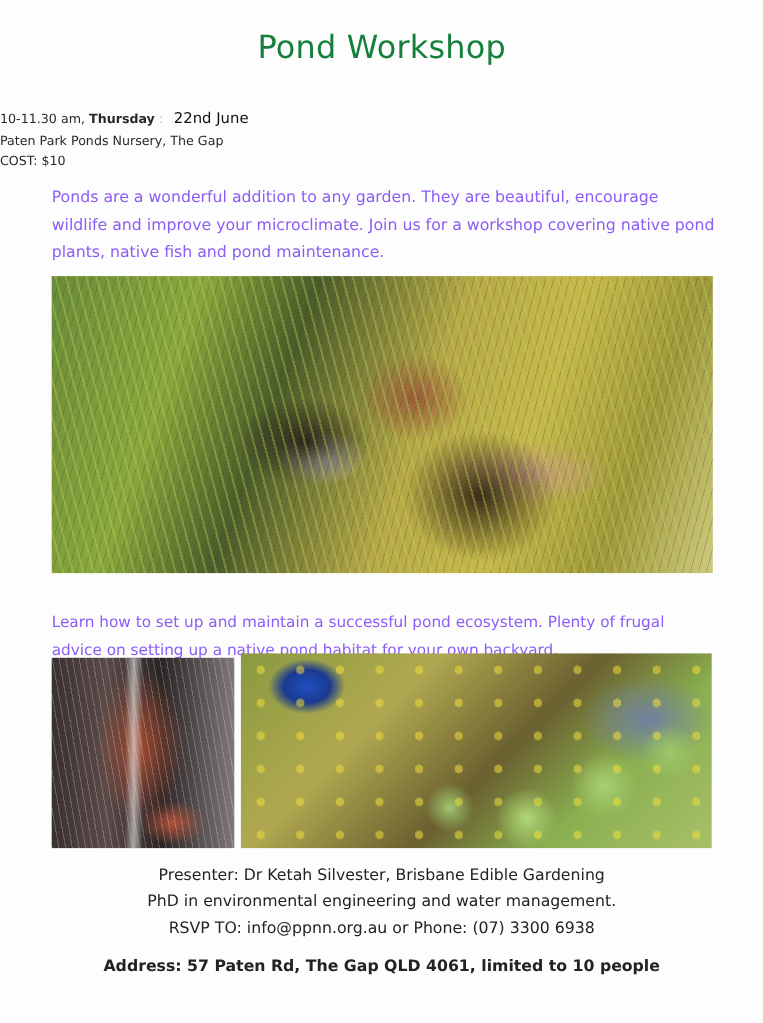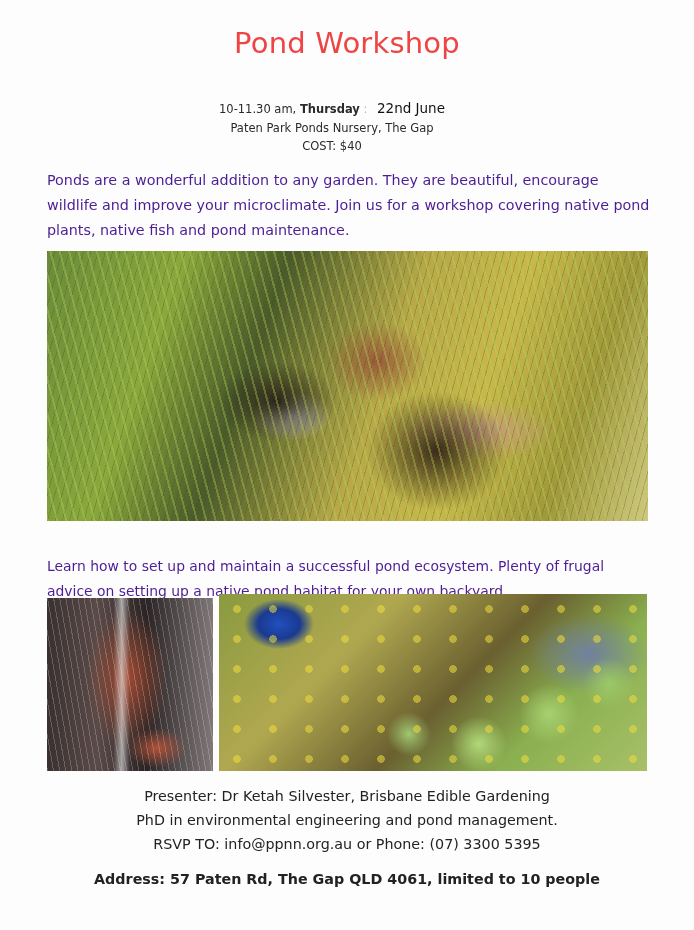--- a/index.html
+++ b/index.html
@@ -2,30 +2,30 @@
 <html><head>
 <meta charset="utf-8">
 <style>
   html, body { margin: 0; padding: 0; }
   body {
     width: 694px; height: 930px; background: #fdfdfd; position: relative; overflow: hidden;
     font-family: "DejaVu Sans", "Liberation Sans", sans-serif; color: #222;
   }
   .title {
     position: absolute; top: 26px; left: 0; width: 694px; text-align: center;
-    font-size: 29px; font-weight: normal; color: #ef4444; letter-spacing: 0.2px;
+    font-size: 29px; font-weight: normal; color: #15803d; letter-spacing: 0.2px;
   }
-  .meta { position: absolute; left: 0; width: 664px; text-align: center; font-size: 11.5px; color: #2a2a2a; }
+  .meta { position: absolute; left: 0; width: 664px; font-size: 11.5px; color: #2a2a2a; }
   .meta1 { top: 100px; }
   .meta1 b { font-weight: bold; }
   .meta1 .date { font-size: 13.5px; margin-left: 6px; color: #111; }
   .meta2 { top: 121px; }
   .meta3 { top: 139px; }
   .para {
-    position: absolute; left: 47px; width: 604px; font-size: 14.3px; line-height: 25px; color: #4c1d95;
+    position: absolute; left: 47px; width: 604px; font-size: 14.3px; line-height: 25px; color: #8b5cf6;
   }
   .para1 { top: 168px; }
   .para2 { top: 554px; font-size: 13.9px; line-height: 25px; }
   .photo { position: absolute; overflow: hidden; }
   .photo-main {
     left: 47px; top: 251px; width: 601px; height: 270px;
     background:
       radial-gradient(ellipse 60px 40px at 230px 150px, #2a241a 0%, transparent 100%),
       radial-gradient(ellipse 70px 60px at 390px 200px, #3a2a18 0%, transparent 100%),
       radial-gradient(ellipse 40px 25px at 245px 165px, #c8c0c8 0%, transparent 100%),
@@ -76,27 +76,27 @@
 
 <div class="title">Pond Workshop</div>
 
 <div class="meta meta1">
   <span>10-11.30 am,</span>
   <b>Thursday</b>
   <span style="color:#bbb">:</span>
   <span class="date">22nd June</span>
 </div>
 <div class="meta meta2">Paten Park Ponds Nursery, The Gap</div>
-<div class="meta meta3">COST: $40</div>
+<div class="meta meta3">COST: $10</div>
 
 <div class="para para1">Ponds are a wonderful addition to any garden. They are beautiful, encourage wildlife and improve your microclimate. Join us for a workshop covering native pond plants, native fish and pond maintenance.</div>
 
 <div class="photo photo-main" title="pond-with-grasses-and-rocks-photo"></div>
 
 <div class="para para2">Learn how to set up and maintain a successful pond ecosystem.  Plenty of frugal advice on setting up a native pond habitat for your own backyard.</div>
 
 <div class="photo photo-frog" title="frog-on-bark-photo"></div>
 <div class="photo photo-lily" title="pond-lily-pads-photo"></div>
 
 <div class="footer f1">Presenter: Dr Ketah Silvester, Brisbane Edible Gardening</div>
-<div class="footer f2">PhD in environmental engineering and pond management.</div>
-<div class="footer f3">RSVP TO: info@ppnn.org.au or Phone: (07) 3300 5395</div>
+<div class="footer f2">PhD in environmental engineering and water management.</div>
+<div class="footer f3">RSVP TO: info@ppnn.org.au or Phone: (07) 3300 6938</div>
 <div class="footer f4">Address: 57 Paten Rd, The Gap QLD 4061, limited to 10 people</div>
 
 </body></html>

